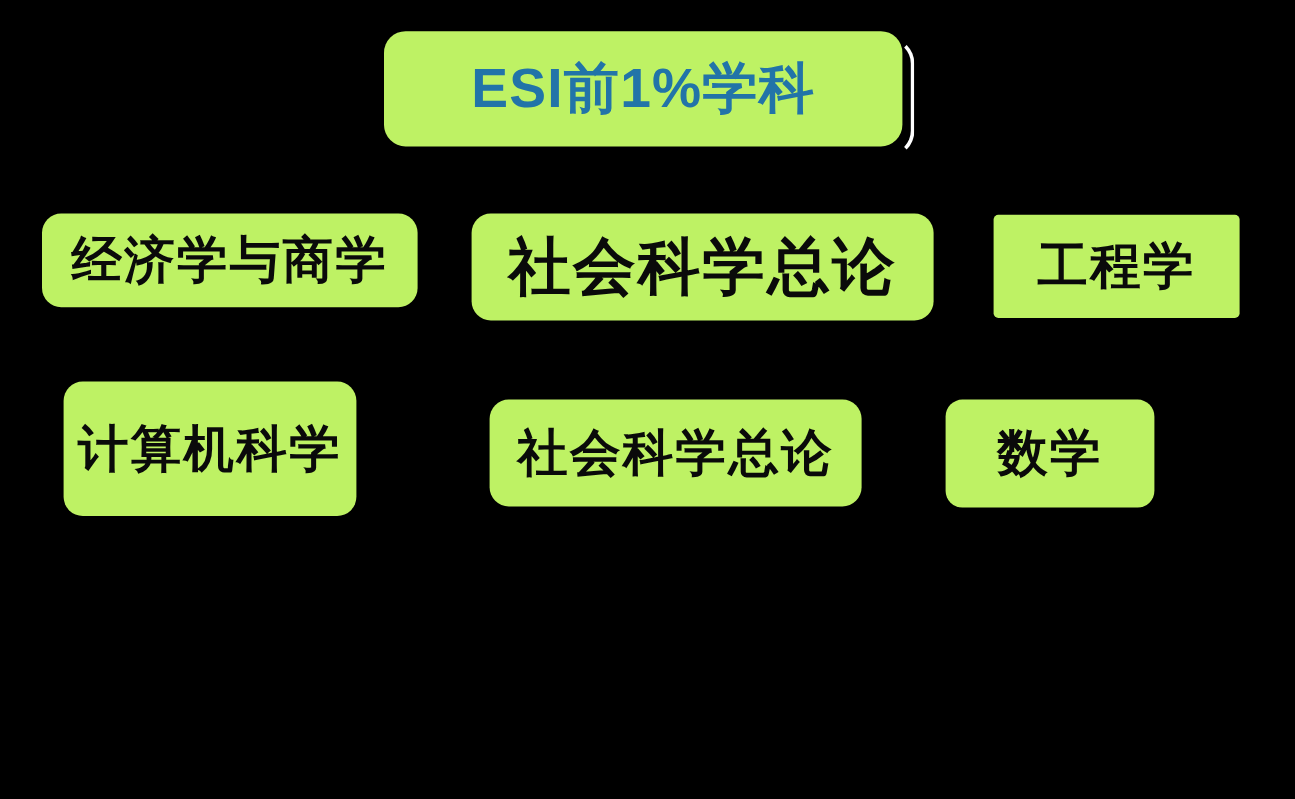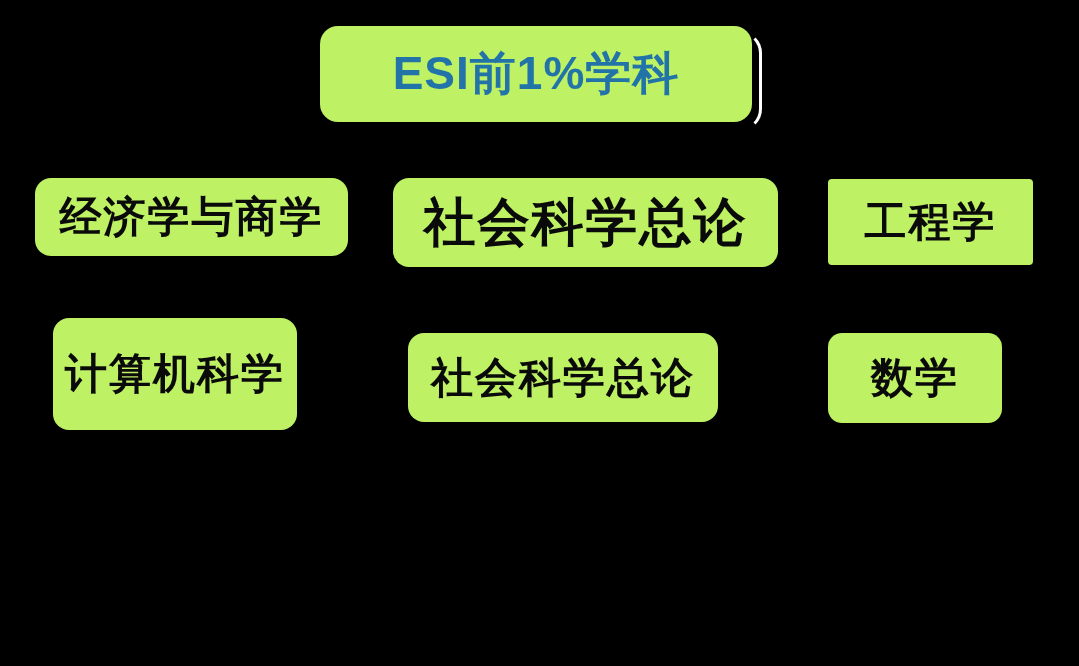--- a/index.html
+++ b/index.html
@@ -49,21 +49,21 @@
     border-radius: 22px;
     z-index: 1;
   }
   
   .box-econ   { left: 35px;  top: 178px; width: 313px; height: 78px; border-radius: 16px; font-size: 42px; }
   .box-social { left: 393px; top: 178px; width: 385px; height: 89px; border-radius: 16px; font-size: 52px; }
   .box-eng    { left: 828px; top: 179px; width: 205px; height: 86px; border-radius: 4px; font-size: 42px; }
   
   .box-cs     { left: 53px;  top: 318px; width: 244px; height: 112px; border-radius: 16px; font-size: 42px; }
   .box-env    { left: 408px; top: 333px; width: 310px; height: 89px; border-radius: 16px; font-size: 42px; }
-  .box-math   { left: 828px; top: 333px; width: 174px; height: 90px; border-radius: 14px; font-size: 42px; }
+  .box-math   { left: 788px; top: 333px; width: 174px; height: 90px; border-radius: 14px; font-size: 42px; }
 </style>
 </head>
 <body>
 
 <div class="title-outline"></div>
 
 <div class="card title-card">
   <span>ESI前1%学科</span>
 </div>
 

